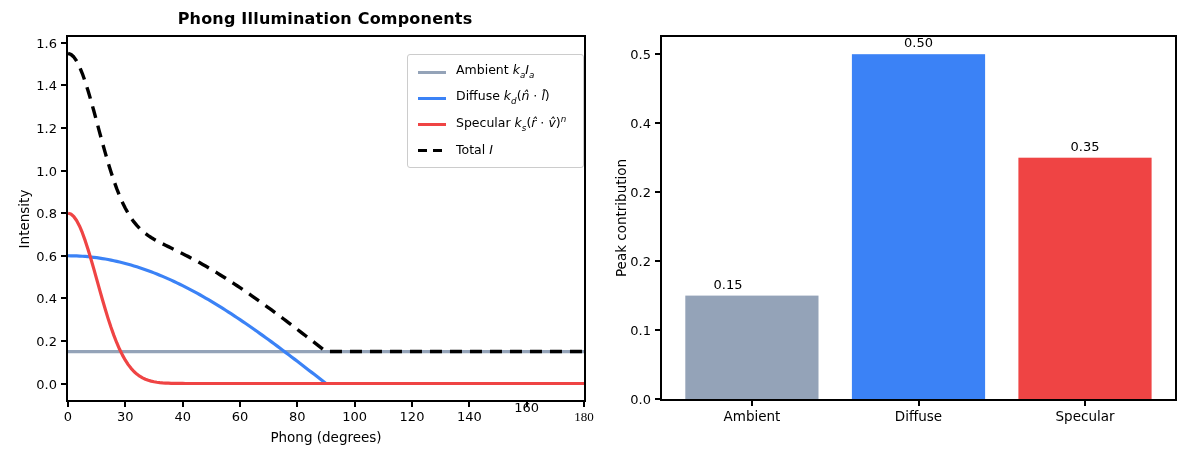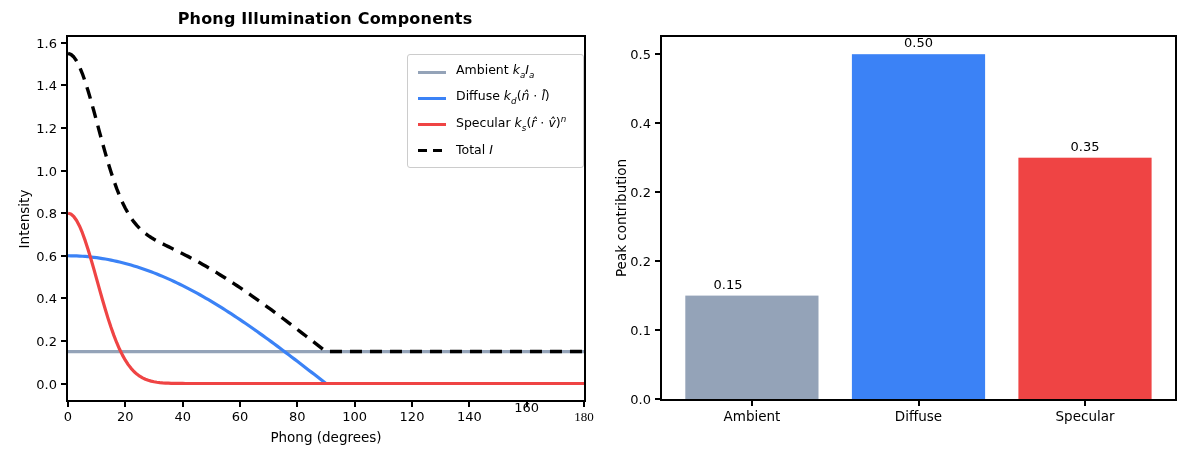--- a/index.html
+++ b/index.html
@@ -84,21 +84,21 @@
       </div>
       <div class="legend-row">
         <span class="legend-swatch" style="background: repeating-linear-gradient(90deg, rgb(0, 0, 0) 0px, rgb(0, 0, 0) 9px, transparent 9px, transparent 15px);"></span>
         <span class="legend-label"><span>Total </span><span style="font-style: italic;">I</span></span>
       </div>
     </div>
 
 <div class="tick" style="left: 67px; top: 402px; width: 2px; height: 5px;"></div>
     <div class="ticklabel" style="left: 68px; top: 409px;">0</div>
     <div class="tick" style="left: 124.333px; top: 402px; width: 2px; height: 5px;"></div>
-    <div class="ticklabel" style="left: 125.333px; top: 409px;">20</div>
+    <div class="ticklabel" style="left: 125.333px; top: 409px;">30</div>
     <div class="tick" style="left: 181.667px; top: 402px; width: 2px; height: 5px;"></div>
     <div class="ticklabel" style="left: 182.667px; top: 409px;">40</div>
     <div class="tick" style="left: 239px; top: 402px; width: 2px; height: 5px;"></div>
     <div class="ticklabel" style="left: 240px; top: 409px;">60</div>
     <div class="tick" style="left: 296.333px; top: 402px; width: 2px; height: 5px;"></div>
     <div class="ticklabel" style="left: 297.333px; top: 409px;">80</div>
     <div class="tick" style="left: 353.667px; top: 402px; width: 2px; height: 5px;"></div>
     <div class="ticklabel" style="left: 354.667px; top: 409px;">100</div>
     <div class="tick" style="left: 411px; top: 402px; width: 2px; height: 5px;"></div>
     <div class="ticklabel" style="left: 412px; top: 409px;">120</div>

